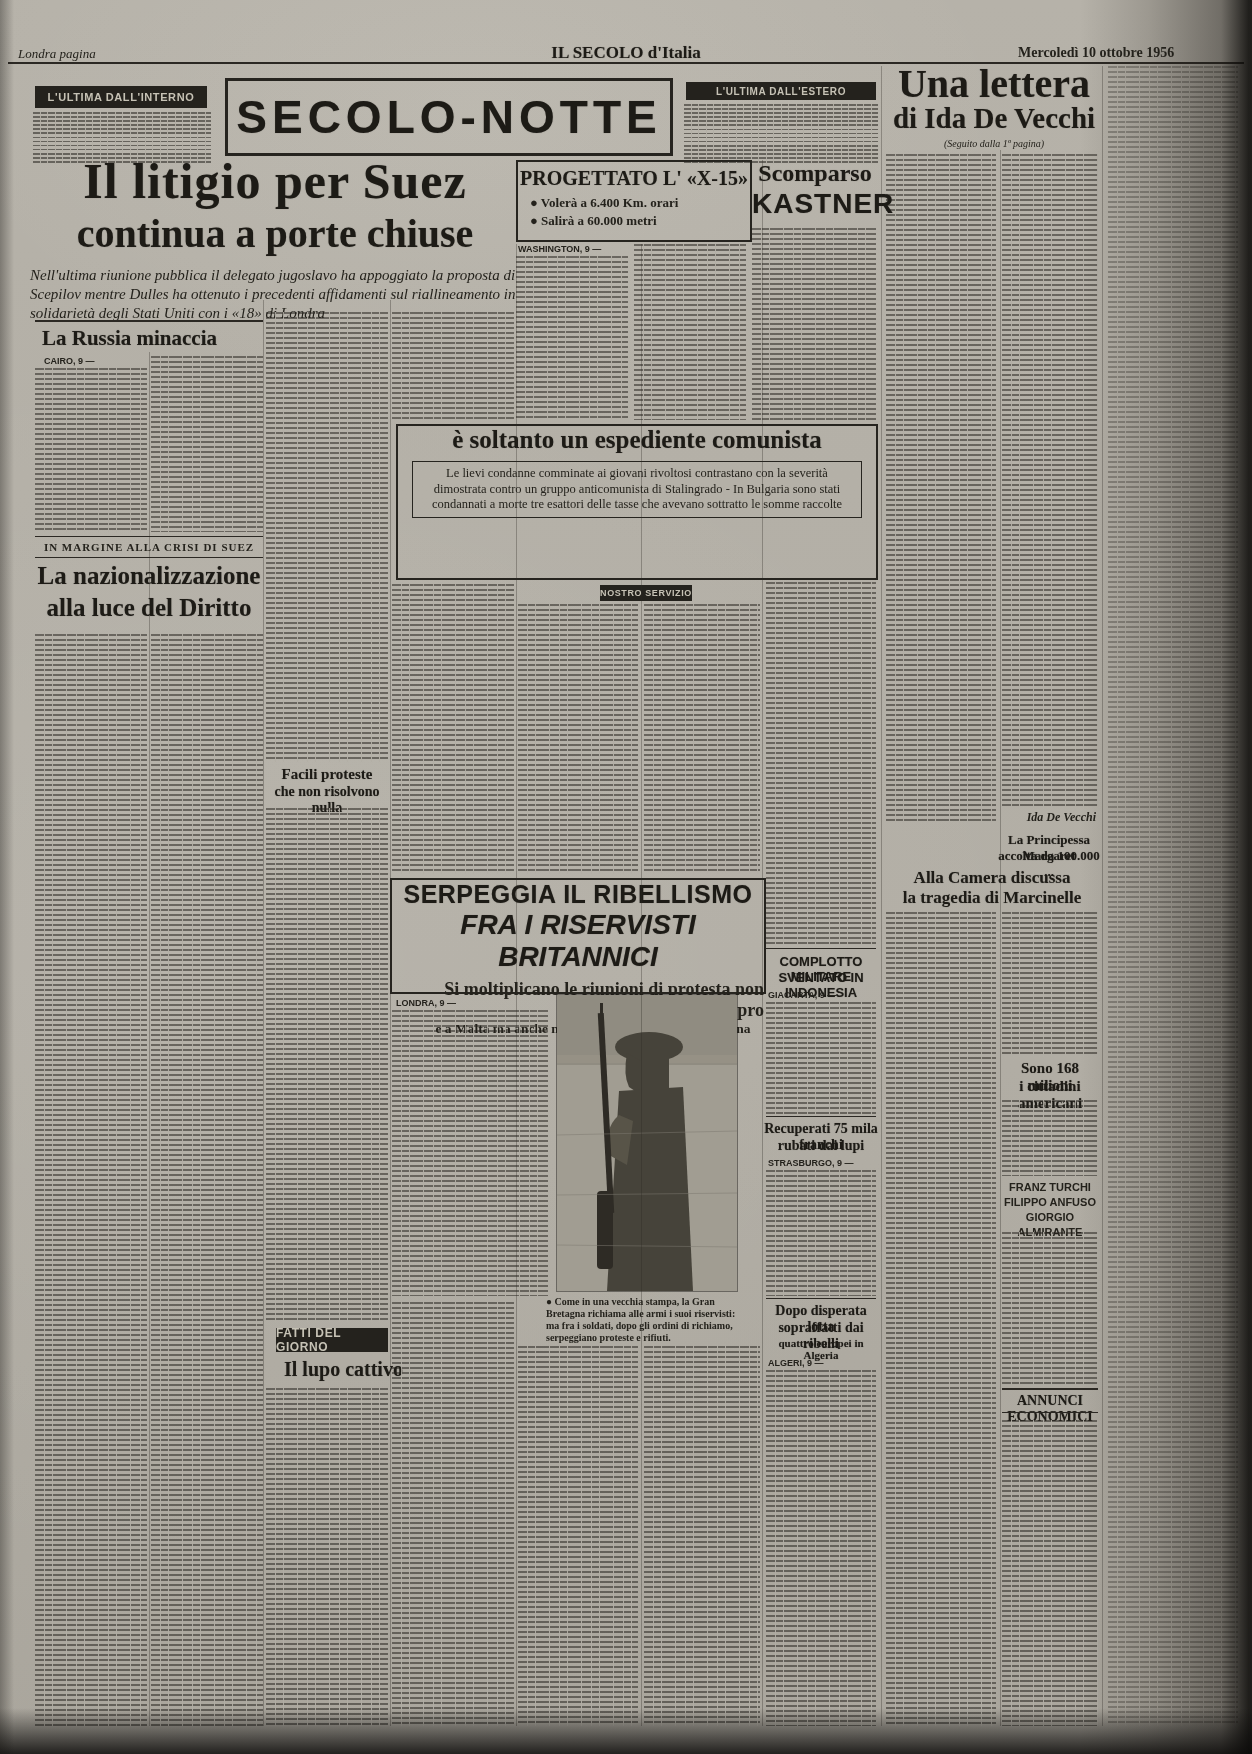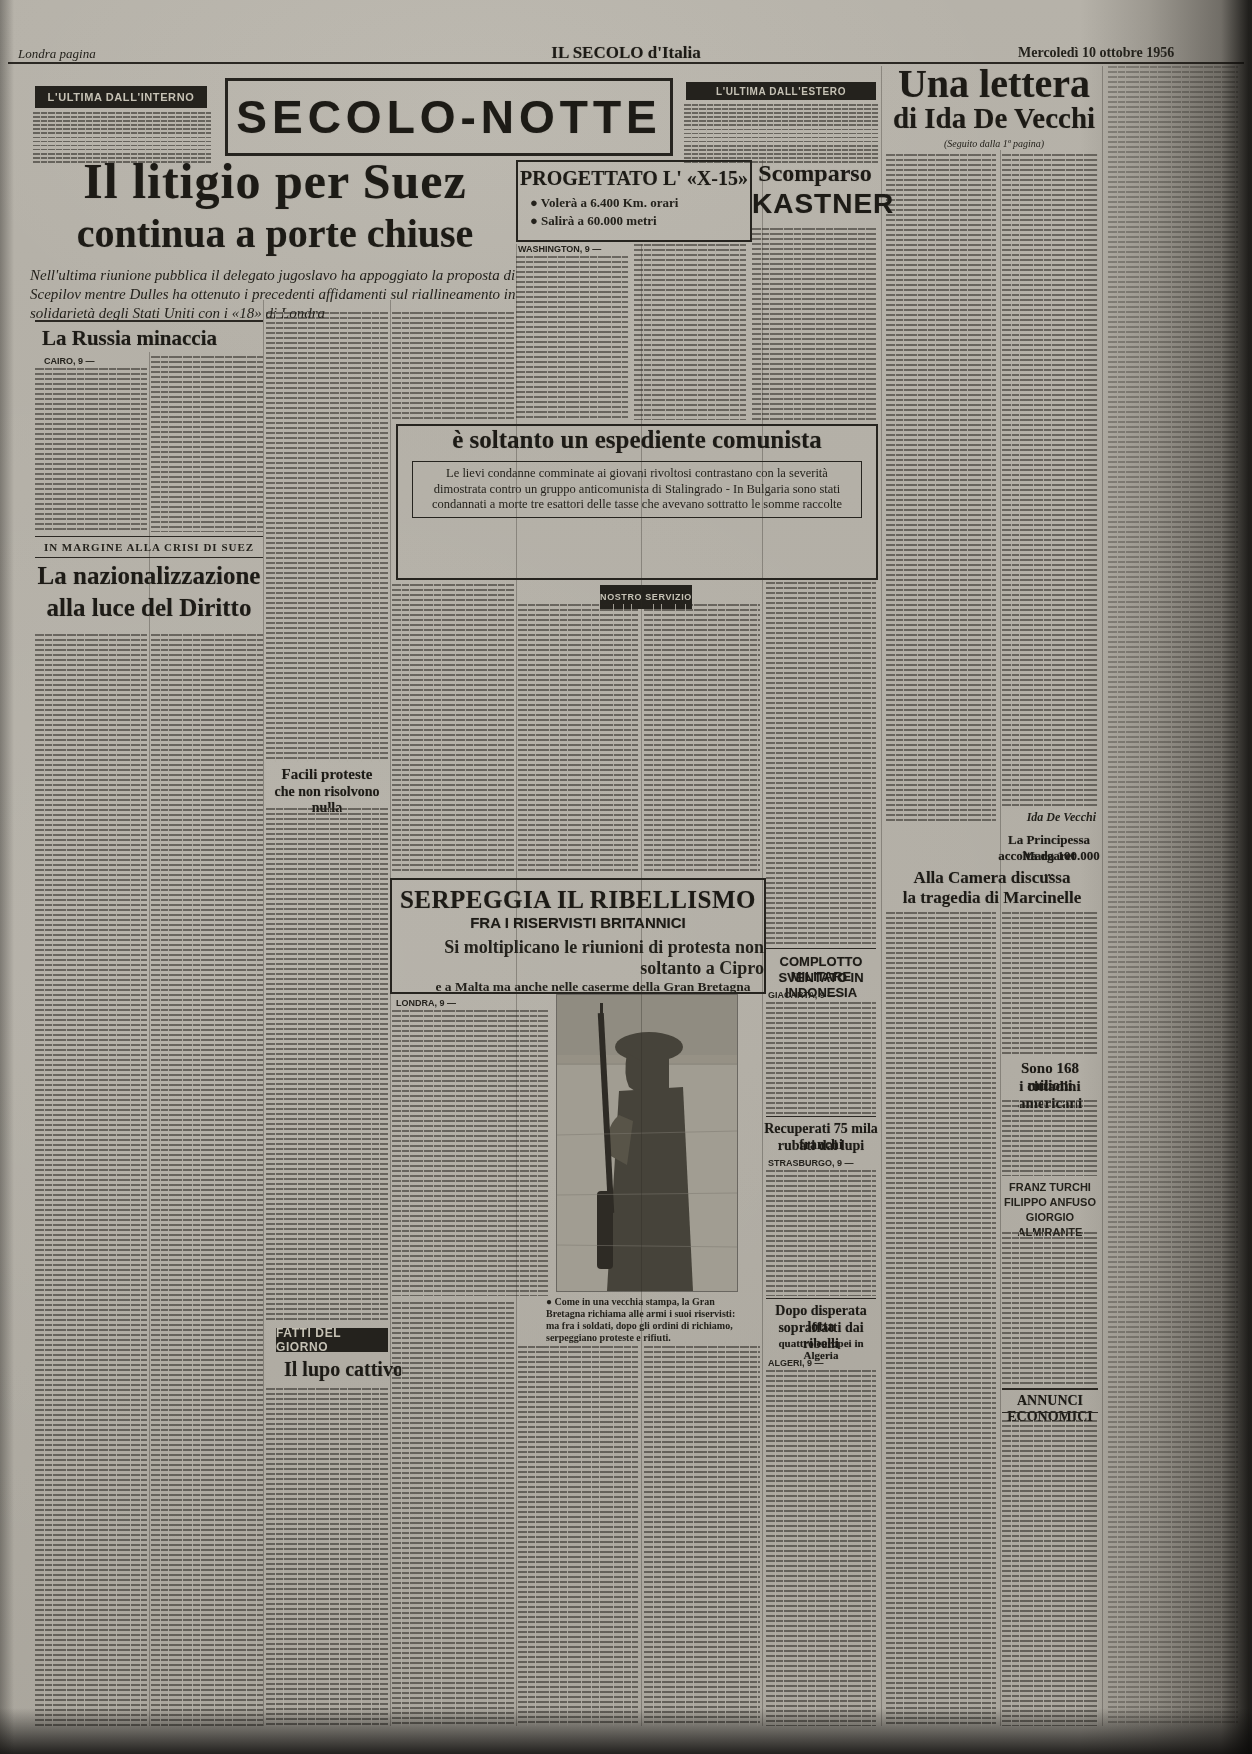--- a/index.html
+++ b/index.html
@@ -103,28 +103,28 @@
   <div class="greek" style="left:266px;top:1388px;width:122px;height:338px;"></div>
 
   <div class="greek" style="left:392px;top:312px;width:122px;height:108px;"></div>
 
   <div class="frame" style="left:396px;top:424px;width:478px;height:152px;">
     <div class="serif b ink ctr" style="font-size:25px;">è soltanto un espediente comunista</div>
     <div class="serif ctr" style="font-size:12.5px;line-height:1.25;border:1px solid #26241f;margin:7px 14px 0 14px;padding:4px 10px;">Le lievi condanne comminate ai giovani rivoltosi contrastano con la severità dimostrata contro un gruppo anticomunista di Stalingrado - In Bulgaria sono stati condannati a morte tre esattori delle tasse che avevano sottratto le somme raccolte</div>
   </div>
 
   <div class="greek" style="left:392px;top:584px;width:122px;height:290px;"></div>
-  <div class="bbox" style="left:600px;top:585px;width:92px;height:24px;font-size:9px;">NOSTRO SERVIZIO</div>
+  <div class="bbox" style="left:600px;top:585px;width:92px;height:16px;font-size:9px;">NOSTRO SERVIZIO</div>
   <div class="greek" style="left:518px;top:604px;width:120px;height:270px;"></div>
   <div class="greek" style="left:644px;top:604px;width:116px;height:270px;"></div>
   <div class="greek" style="left:766px;top:582px;width:110px;height:364px;"></div>
 
   <div class="frame" style="left:390px;top:878px;width:372px;height:112px;">
-    <div class="sans b ink ctr" style="font-size:25px;margin-top:6px;letter-spacing:.5px;font-family:Liberation Serif, serif;">SERPEGGIA IL RIBELLISMO</div>
-    <div class="sans b ink ctr" style="font-size:15px;">FRA I RISERVISTI BRITANNICI</div>
+    <div class="sans b ink ctr" style="font-size:25px;letter-spacing:.5px;">SERPEGGIA IL RIBELLISMO</div>
+    <div class="sans b ink ctr" style="font-size:28px;font-style:italic;">FRA I RISERVISTI BRITANNICI</div>
     <div class="serif b ctr" style="font-size:18px;margin-top:6px;text-align:right;">Si moltiplicano le riunioni di protesta non soltanto a Cipro</div>
     <div class="serif b ctr" style="font-size:13.5px;padding-left:30px;">e a Malta ma anche nelle caserme della Gran Bretagna</div>
   </div>
   <div class="abs sans b" style="left:396px;top:998px;font-size:9px;">LONDRA, 9 —</div>
   <div class="greek" style="left:392px;top:1010px;width:156px;height:286px;"></div>
 
   <div class="photo" style="left:556px;top:994px;width:180px;height:296px;">
     <svg width="180" height="296" viewBox="0 0 180 296">
       <rect width="180" height="296" fill="#a19d92"></rect>
       <rect width="180" height="70" fill="#908c81"></rect>

